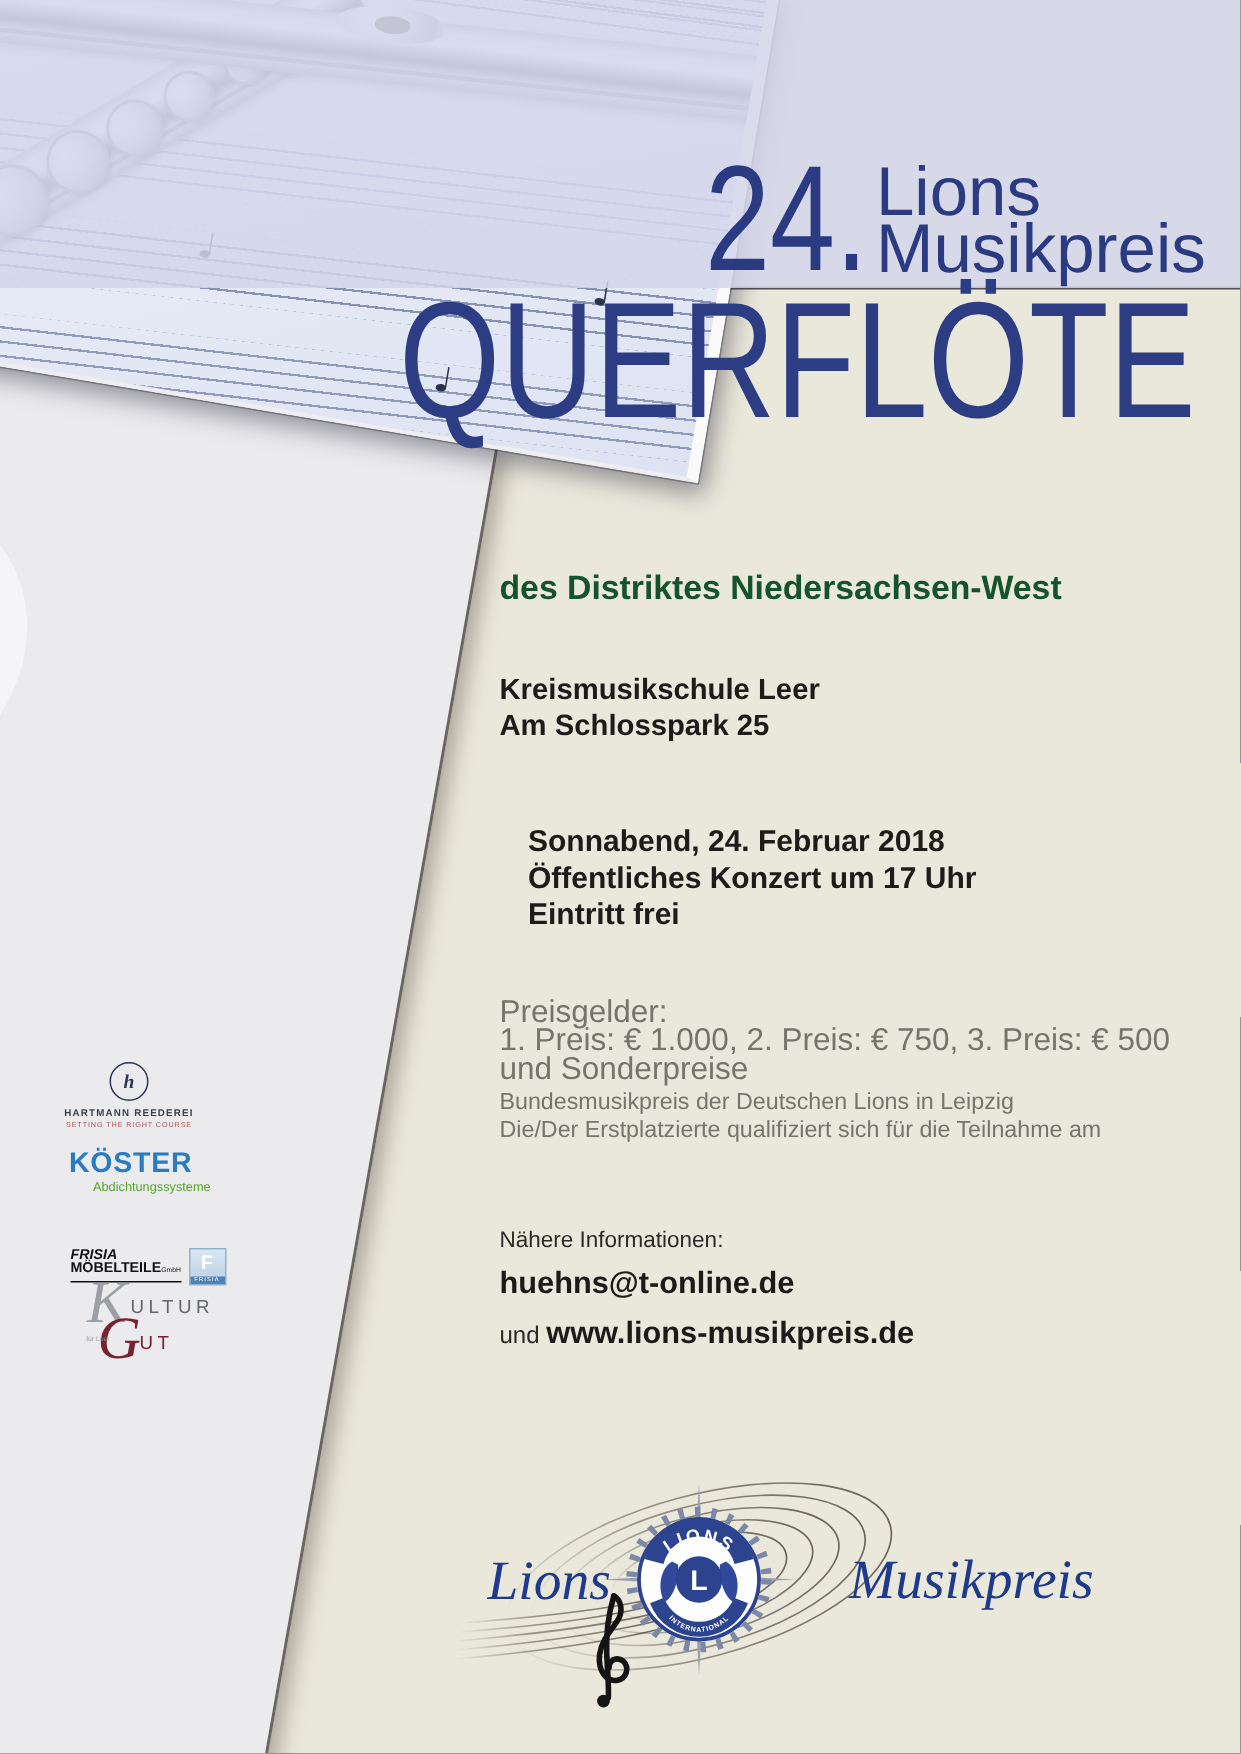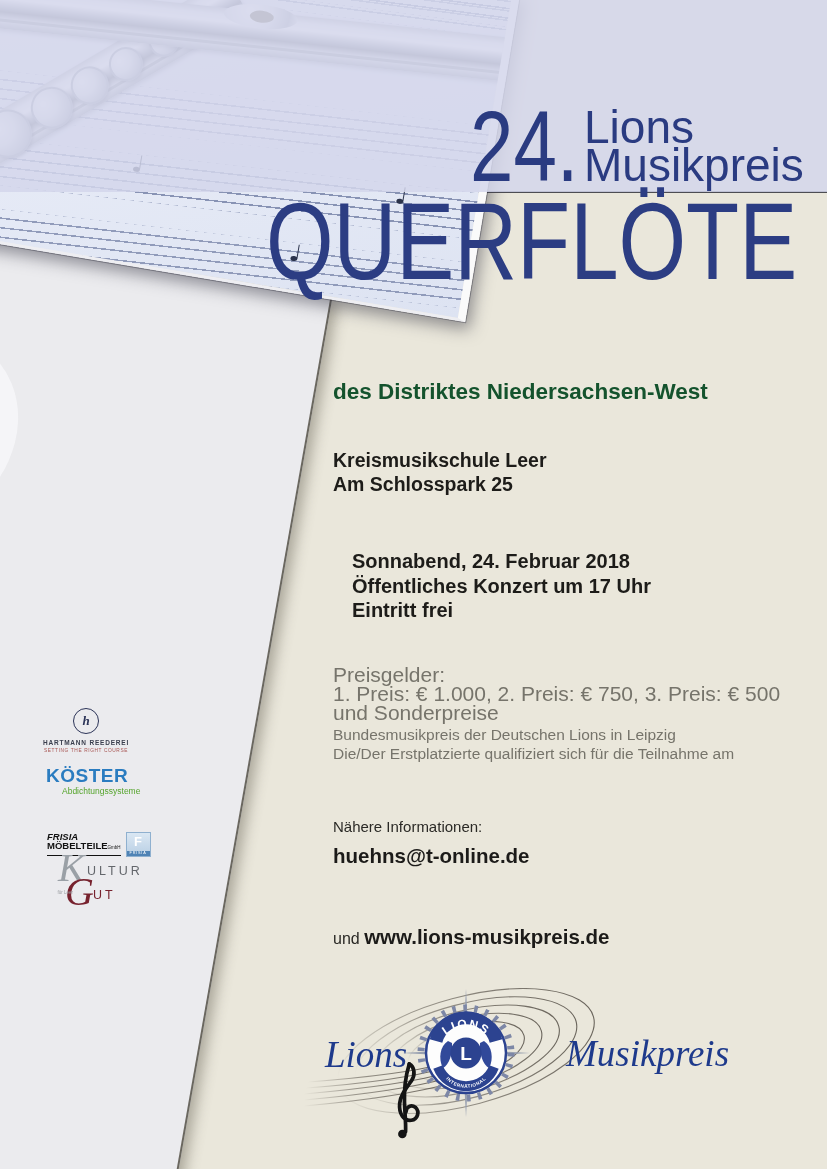--- a/index.html
+++ b/index.html
@@ -52,21 +52,21 @@
     letter-spacing:0;white-space:nowrap;}
   
   .col{position:absolute;left:333px;z-index:6;}
   .subtitle{top:379px;font-size:22.5px;font-weight:bold;color:#14532d;}
   .addr{top:448px;font-size:19.5px;line-height:24px;font-weight:bold;color:#1d1c19;}
   .event{top:549px;font-size:20px;line-height:24.5px;font-weight:bold;color:#1d1c19;margin-left:19px;}
   .prizes{top:641px;font-size:21px;line-height:19px;color:#76746b;margin-top:24px;}
   .qual{top:725px;font-size:15.5px;line-height:19px;color:#76746b;}
   .info-label{top:818px;font-size:15px;color:#2b2a26;}
   .email{top:844px;font-size:20.5px;font-weight:bold;color:#1c1b19;}
-  .site{top:877px;font-size:16px;color:#2b2a26;margin-top:48px;}
+  .site{top:877px;font-size:16px;color:#2b2a26;}
   .site b{font-size:20.5px;color:#1c1b19;}
   
   .side{position:absolute;z-index:6;}
   .sponsor-head{left:48px;top:657px;font-size:15px;line-height:22.5px;color:#26251f;}
   .hartmann{left:30px;top:708px;width:112px;text-align:center;}
   .h-ring{width:24px;height:24px;margin:0 auto;border:1.5px solid #2c3458;border-radius:50%;
     font-family:"Liberation Serif",serif;font-style:italic;font-weight:bold;
     font-size:13px;color:#2c3458;line-height:24px;}
   .h-name{margin-top:5px;font-size:6.5px;letter-spacing:.8px;color:#3a3f4e;font-weight:bold;}
   .h-tag{margin-top:2px;font-size:4.8px;letter-spacing:.6px;color:#a85552;}

